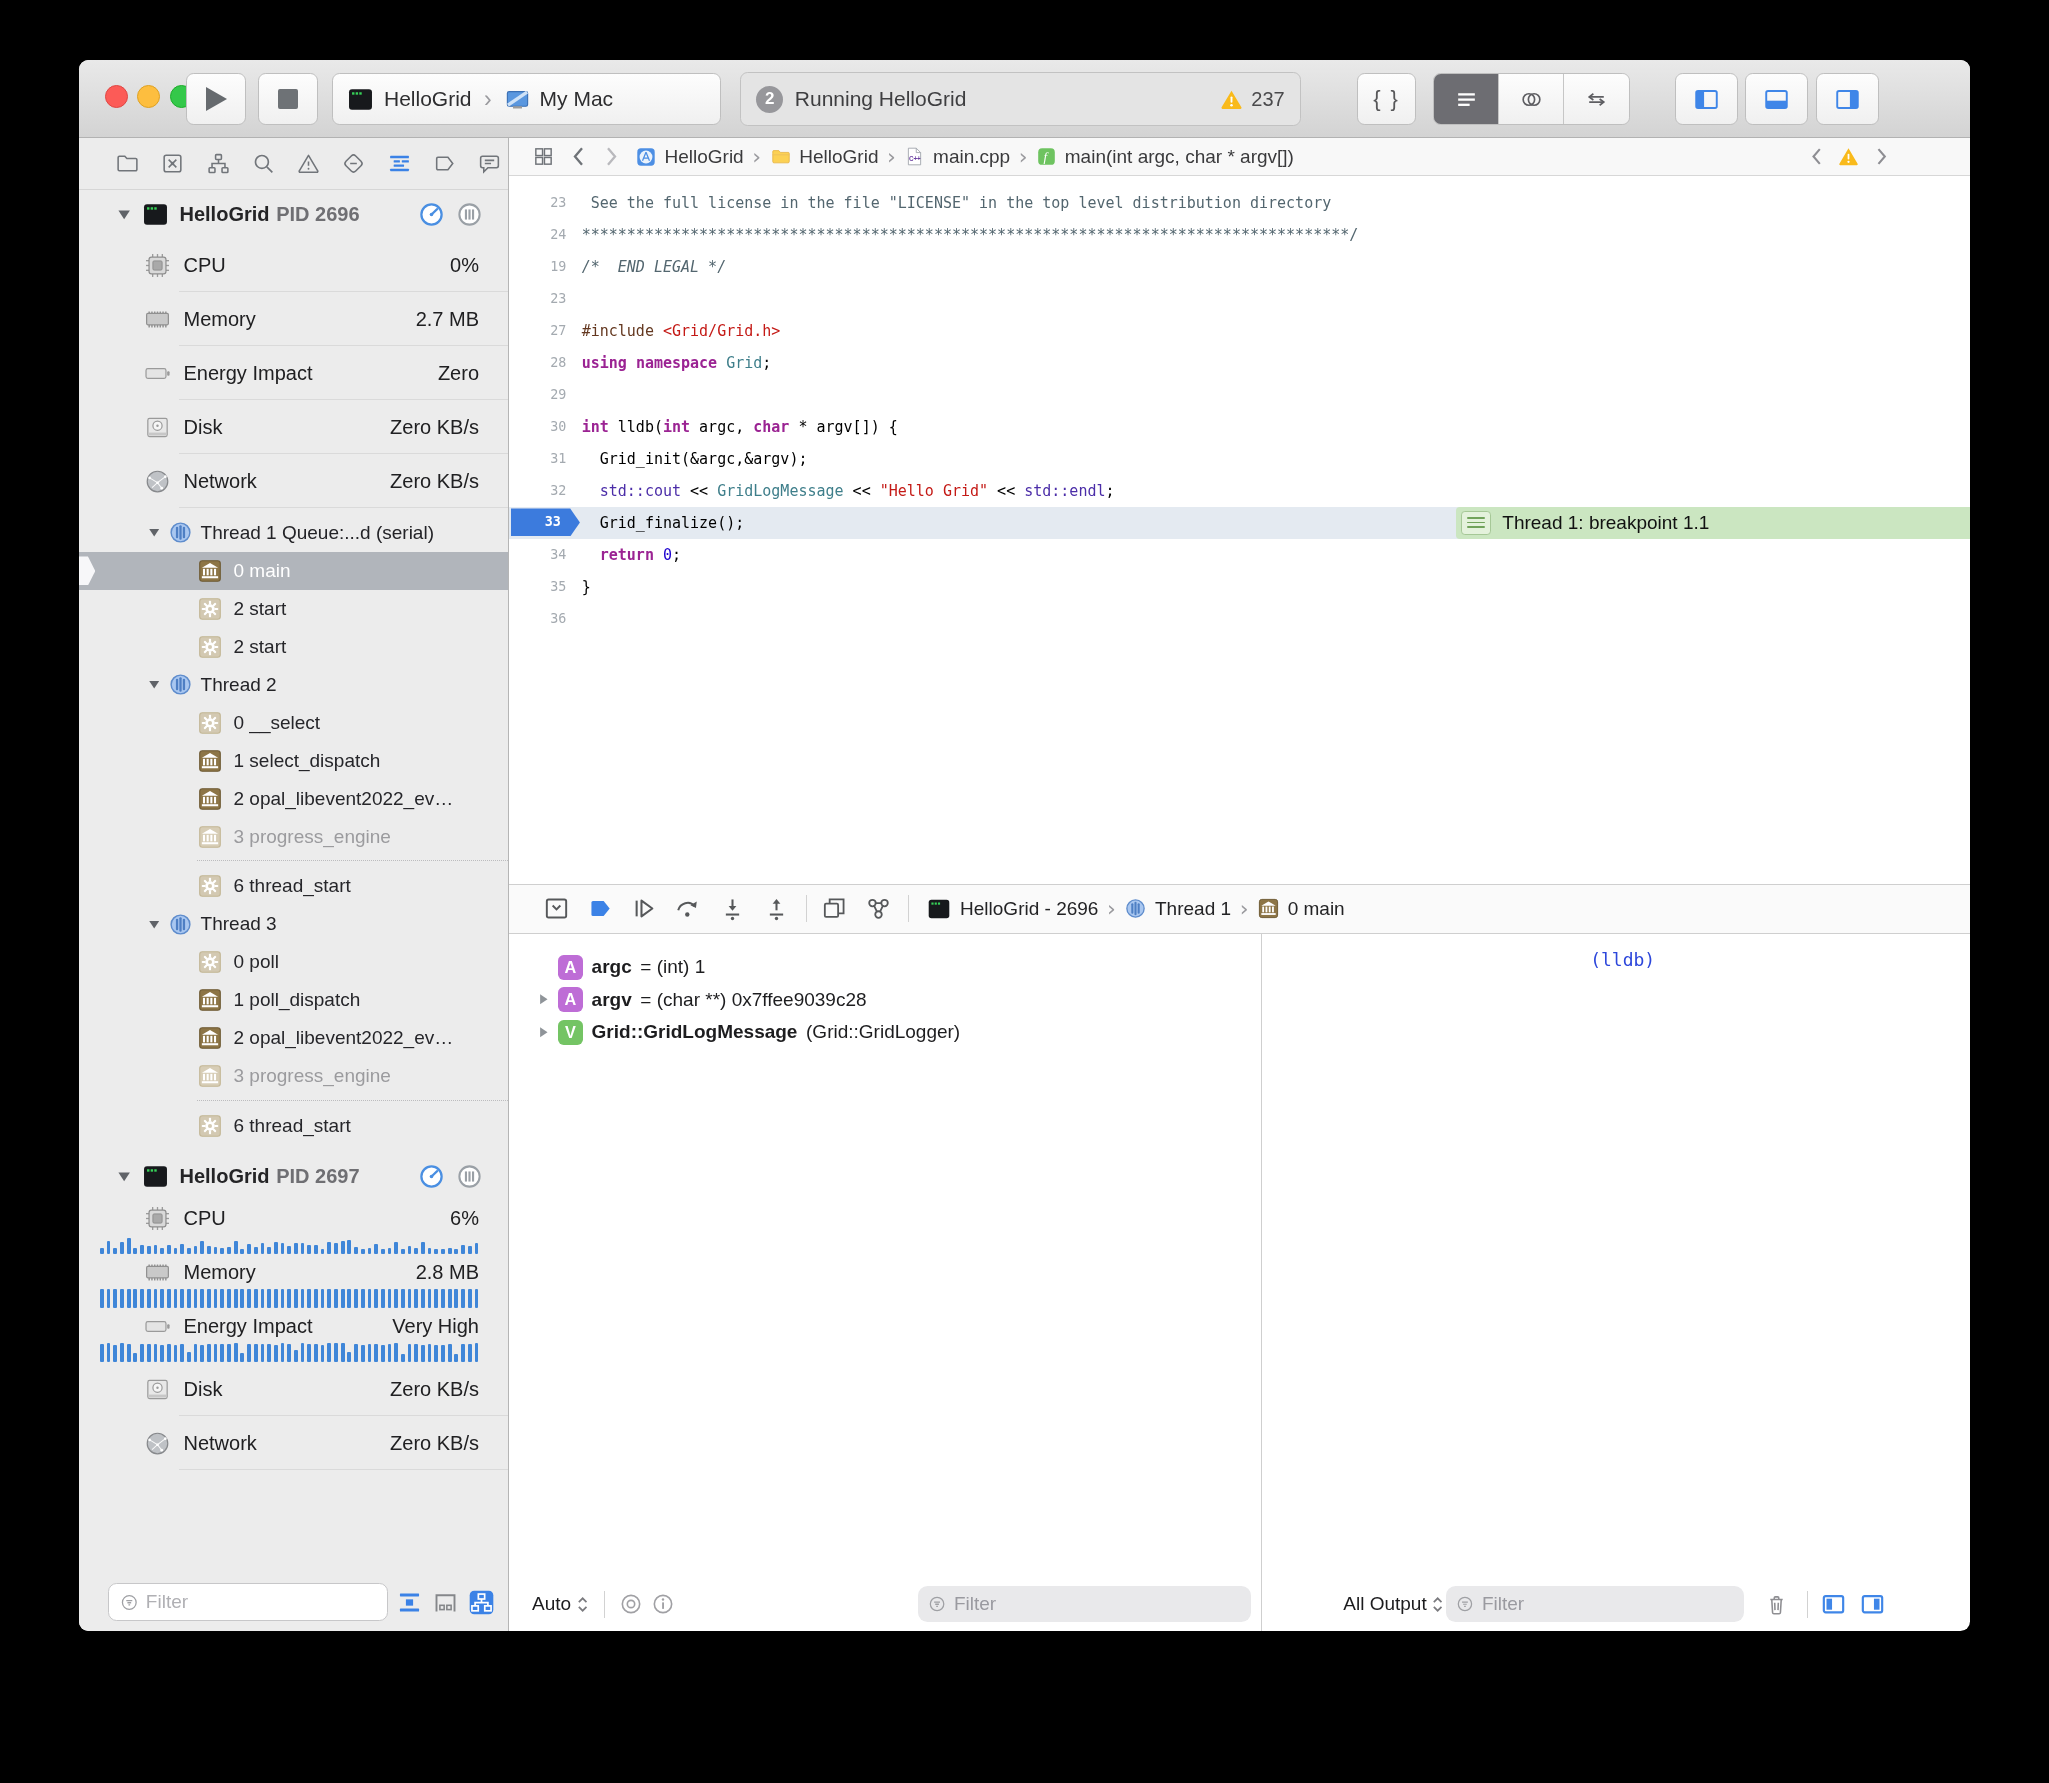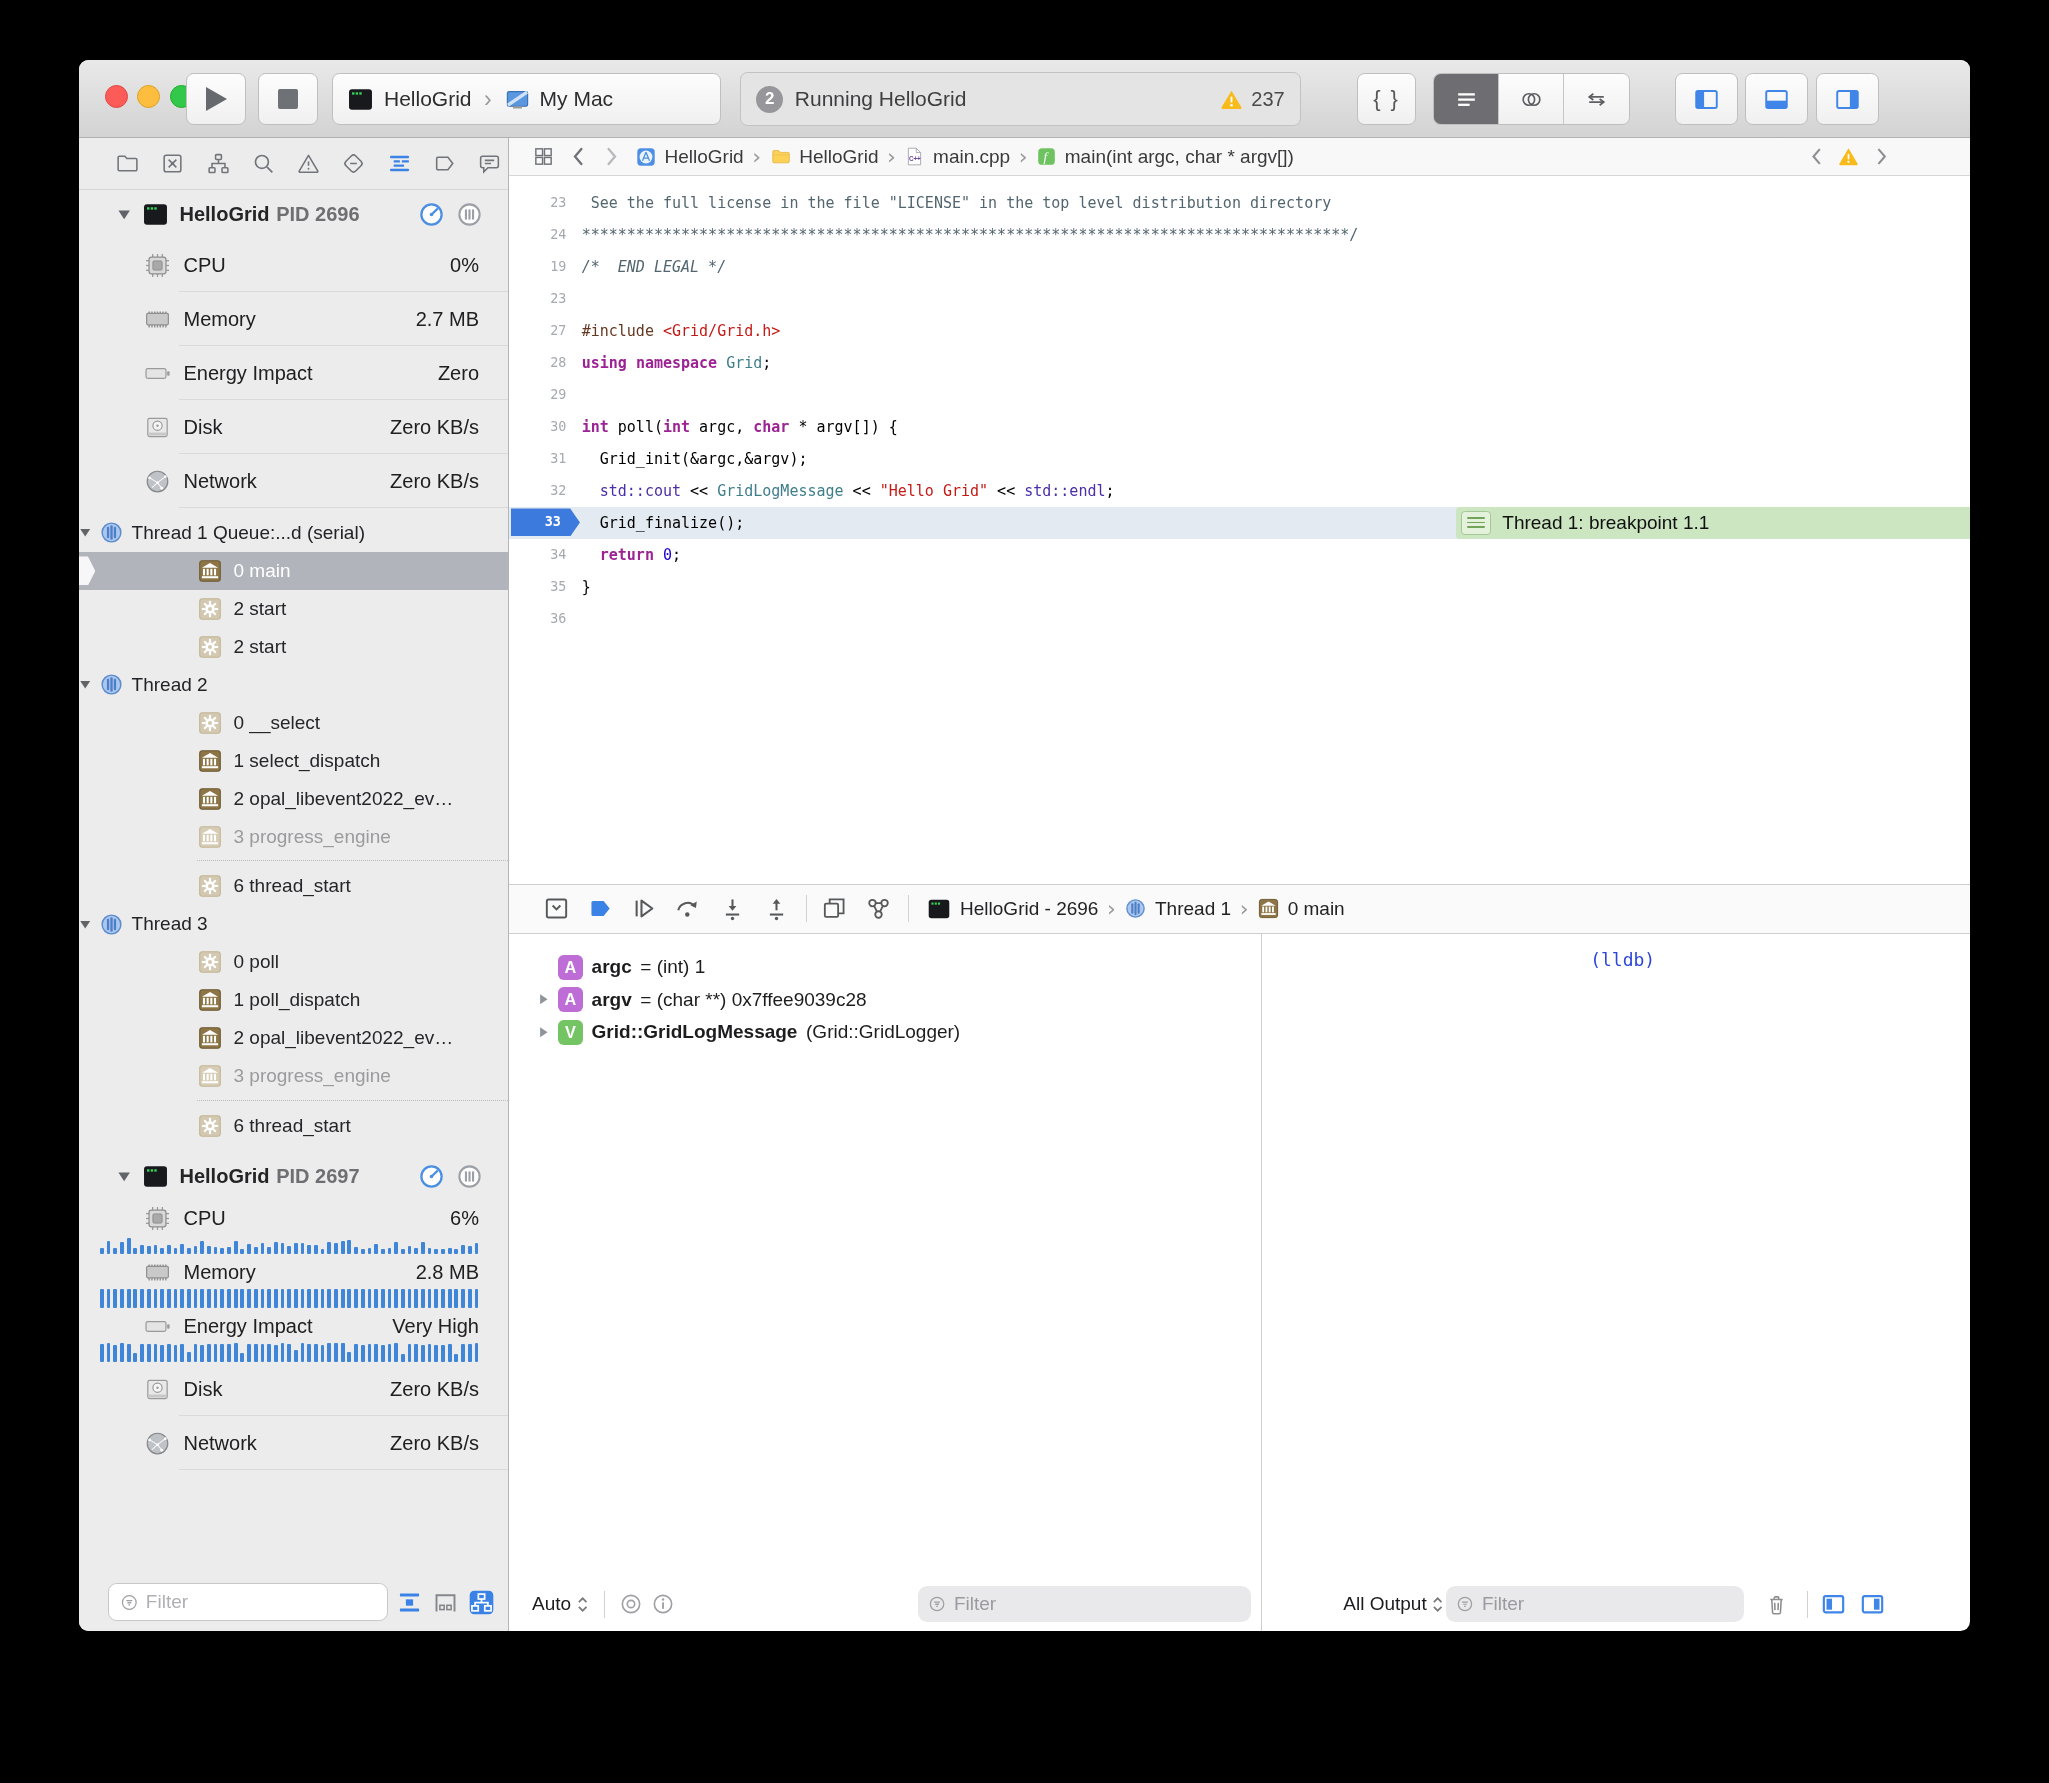--- a/index.html
+++ b/index.html
@@ -64,21 +64,21 @@
   .proc-title .pid { color:#6f6f73; margin-left:6.7px; }
   .proc-gauges { margin-left:auto; margin-right:25px; display:flex; gap:11.5px; }
   .gauge-row { height:54px; position:relative; display:flex; align-items:center; padding-left:64px; }
   .gauge-row.hist { flex-direction:column; align-items:stretch; padding-left:0; }
   .gauge-row .toprow { display:flex; align-items:center; padding-left:64px; height:32.5px; margin-top:1.9px;}
   .gauge-row .glabel { font-size:20px; color:#202022; margin-left:11.5px; }
   .gauge-row .gvalue { margin-left:auto; margin-right:29px; font-size:20px; color:#202022; }
   .gauge-row.sep::after { content:""; position:absolute; left:100px; right:0; bottom:0; height:1px; background:#dadada; }
   .hist-strip { height:20px; margin:0 27px 0 21px; display:flex; align-items:flex-end; gap:2.9px; }
   .hist-strip .bar { width:3.8px; background:#3f86d8; border-radius:1px; }
-  .thread-row { height:38px; display:flex; align-items:center; gap:7.6px; }
+  .thread-row { height:38px; display:flex; align-items:center; padding-left:69px; gap:7.6px; }
   .thread-label { font-size:19px; color:#232327; white-space:nowrap; }
   .frame-row { height:38px; display:flex; align-items:center; padding-left:118px; gap:10.5px; position:relative; }
   .frame-label { font-size:19px; color:#26262a; white-space:nowrap; }
   .frame-row.dim .frame-label { color:#9b9b9e; }
   .frame-row.selected { background:#b1b5bb; }
   .frame-row.selected .frame-label { color:#fff; }
   .sel-marker { position:absolute; left:0; top:4.8px; width:16.3px; height:29px; background:#f7f7f9;
     clip-path:polygon(0 0,55% 0,100% 50%,55% 100%,0 100%); }
   .dash-row { height:11.5px; position:relative; }
   .dash-row::after { content:""; position:absolute; left:118px; right:0; top:4.8px; border-top:1.9px dotted #bcbcbe; }
@@ -1139,21 +1139,21 @@
       </div>
 
       <div class="code-area" id="code-area">
           <div class="code-row"><span class="gutter">23</span><span class="tokens"><span class="tk-com"> See the full license in the file "LICENSE" in the top level distribution directory</span></span></div>
           <div class="code-row"><span class="gutter">24</span><span class="tokens"><span class="tk-com">*************************************************************************************/</span></span></div>
           <div class="code-row"><span class="gutter">19</span><span class="tokens"><span class="tk-comi">/*  END LEGAL */</span></span></div>
           <div class="code-row"><span class="gutter">23</span><span class="tokens"></span></div>
           <div class="code-row"><span class="gutter">27</span><span class="tokens"><span class="tk-pre">#include </span><span class="tk-str">&lt;Grid/Grid.h&gt;</span></span></div>
           <div class="code-row"><span class="gutter">28</span><span class="tokens"><span class="tk-kw">using</span><span class="tk-pl"> </span><span class="tk-kw">namespace</span><span class="tk-pl"> </span><span class="tk-type">Grid</span><span class="tk-pl">;</span></span></div>
           <div class="code-row"><span class="gutter">29</span><span class="tokens"></span></div>
-          <div class="code-row"><span class="gutter">30</span><span class="tokens"><span class="tk-kw">int</span><span class="tk-pl"> poll(</span><span class="tk-kw">int</span><span class="tk-pl"> argc, </span><span class="tk-kw">char</span><span class="tk-pl"> * argv[]) {</span></span></div>
+          <div class="code-row"><span class="gutter">30</span><span class="tokens"><span class="tk-kw">int</span><span class="tk-pl"> lldb(</span><span class="tk-kw">int</span><span class="tk-pl"> argc, </span><span class="tk-kw">char</span><span class="tk-pl"> * argv[]) {</span></span></div>
           <div class="code-row"><span class="gutter">31</span><span class="tokens"><span class="tk-pl">  Grid_init(&amp;argc,&amp;argv);</span></span></div>
           <div class="code-row"><span class="gutter">32</span><span class="tokens"><span class="tk-pl">  </span><span class="tk-std">std::cout</span><span class="tk-pl"> &lt;&lt; </span><span class="tk-type">GridLogMessage</span><span class="tk-pl"> &lt;&lt; </span><span class="tk-str">"Hello Grid"</span><span class="tk-pl"> &lt;&lt; </span><span class="tk-std">std::endl</span><span class="tk-pl">;</span></span></div>
           <div class="code-row active"><span class="ln-badge">33</span><span class="gutter"></span><span class="tokens"><span class="tk-pl">  Grid_finalize();</span></span><div class="bp-annot"><span class="chip"><i></i><i></i><i></i></span><span>Thread 1: breakpoint 1.1</span></div></div>
           <div class="code-row"><span class="gutter">34</span><span class="tokens"><span class="tk-pl">  </span><span class="tk-kw">return</span><span class="tk-pl"> </span><span class="tk-num">0</span><span class="tk-pl">;</span></span></div>
           <div class="code-row"><span class="gutter">35</span><span class="tokens"><span class="tk-pl">}</span></span></div>
           <div class="code-row"><span class="gutter">36</span><span class="tokens"></span></div>
         </div>
 
       <div class="debug-toolbar">
         <span class="dbtn">

